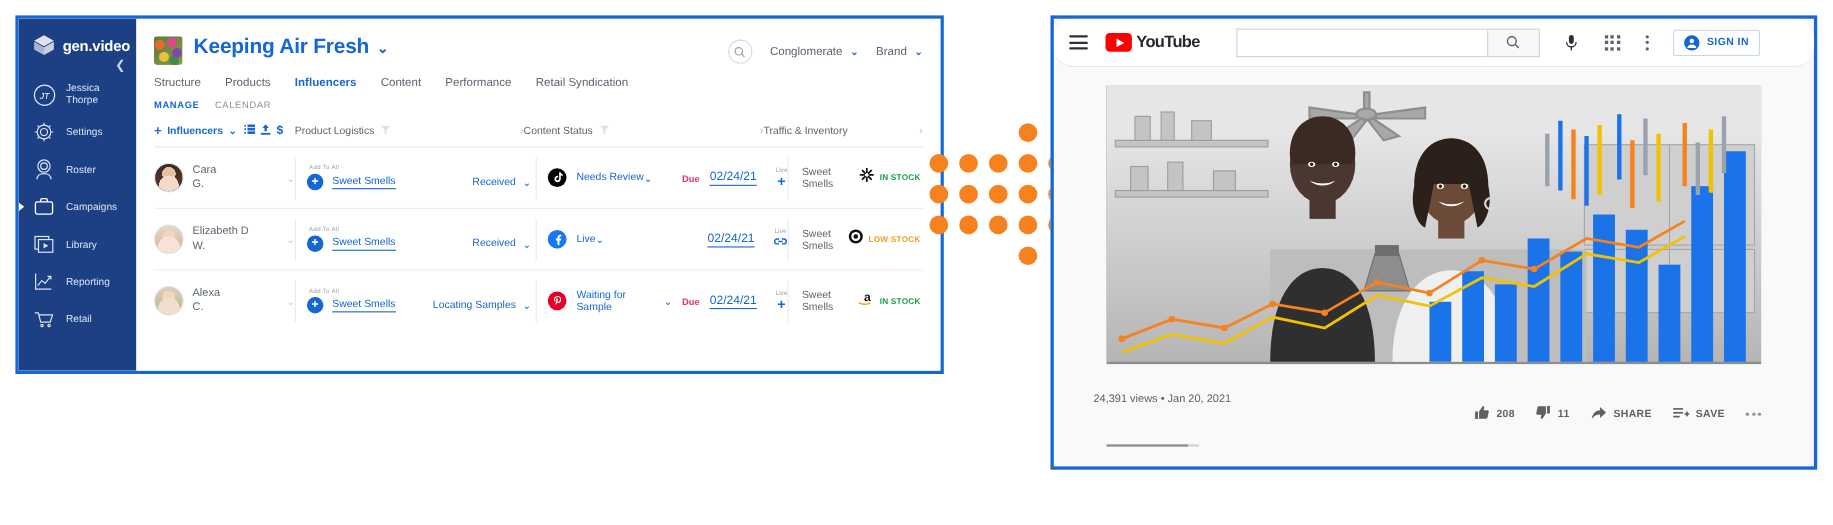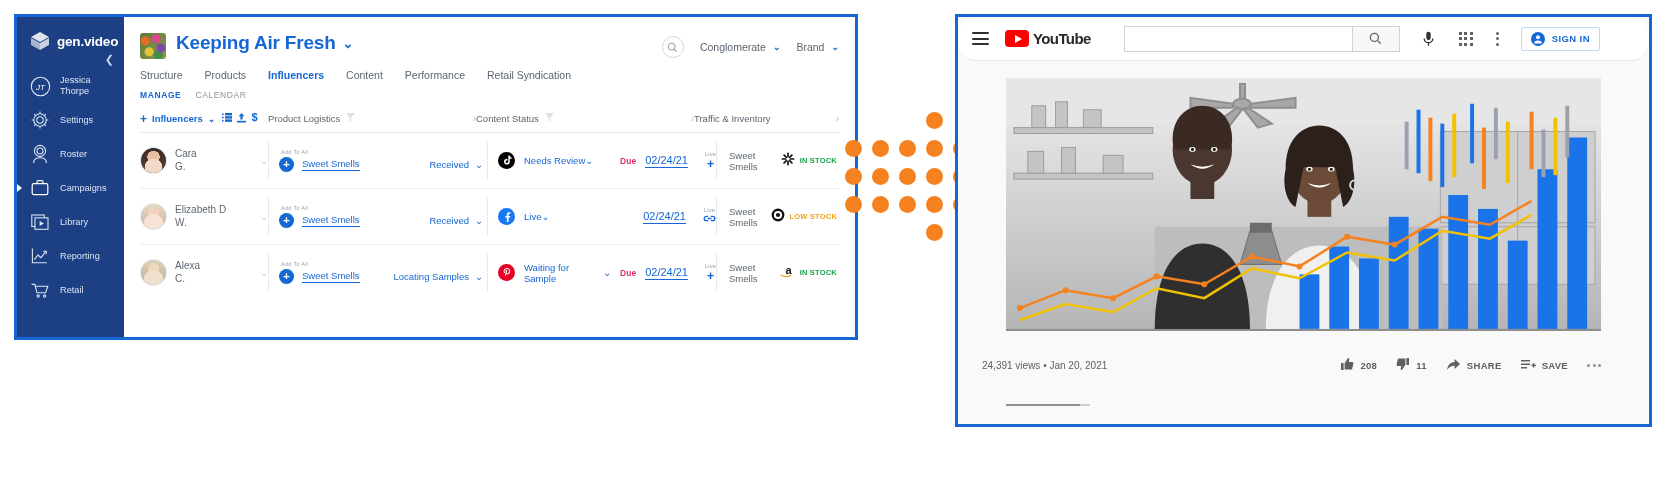--- a/index.html
+++ b/index.html
@@ -149,21 +149,21 @@
     margin-left:22px;display:flex;align-items:center;gap:7px;border:1px solid #c3d8f2;
     padding:4px 9px;color:#1567d3;font-size:9.5px;font-weight:bold;letter-spacing:.4px;border-radius:2px;background:#fff;
   }
   .yt-signin .pic{width:14px;height:14px;border-radius:50%;background:#1567d3;display:flex;align-items:center;justify-content:center;}
 
   .yt-body{padding:17px 48px 0 48px;}
   .video{
     width:100%;height:253px;position:relative;overflow:hidden;background:#8d8d8d;
   }
   .vid-bg{position:absolute;inset:0;}
-  .yt-meta{display:flex;align-items:center;padding:26px 48px 0 24px;}
+  .yt-meta{display:flex;padding:26px 48px 0 36px;flex-direction:column;}
   .yt-views{font-size:10px;color:#606060;}
   .yt-actions{margin-left:auto;display:flex;align-items:center;gap:19px;color:#606060;font-size:9.5px;font-weight:bold;letter-spacing:.3px;}
   .yt-act{display:flex;align-items:center;gap:6px;}
   .yt-dots3{display:flex;gap:2.5px;align-items:center;}
   .yt-dots3 i{width:3px;height:3px;border-radius:50%;background:#909090;display:block;}
   .ratio{position:absolute;left:48px;bottom:18px;width:84px;height:2px;background:#d0d0d0;}
   .ratio i{display:block;height:2px;width:74px;background:#909090;}
 </style>
 </head>
 <body>

